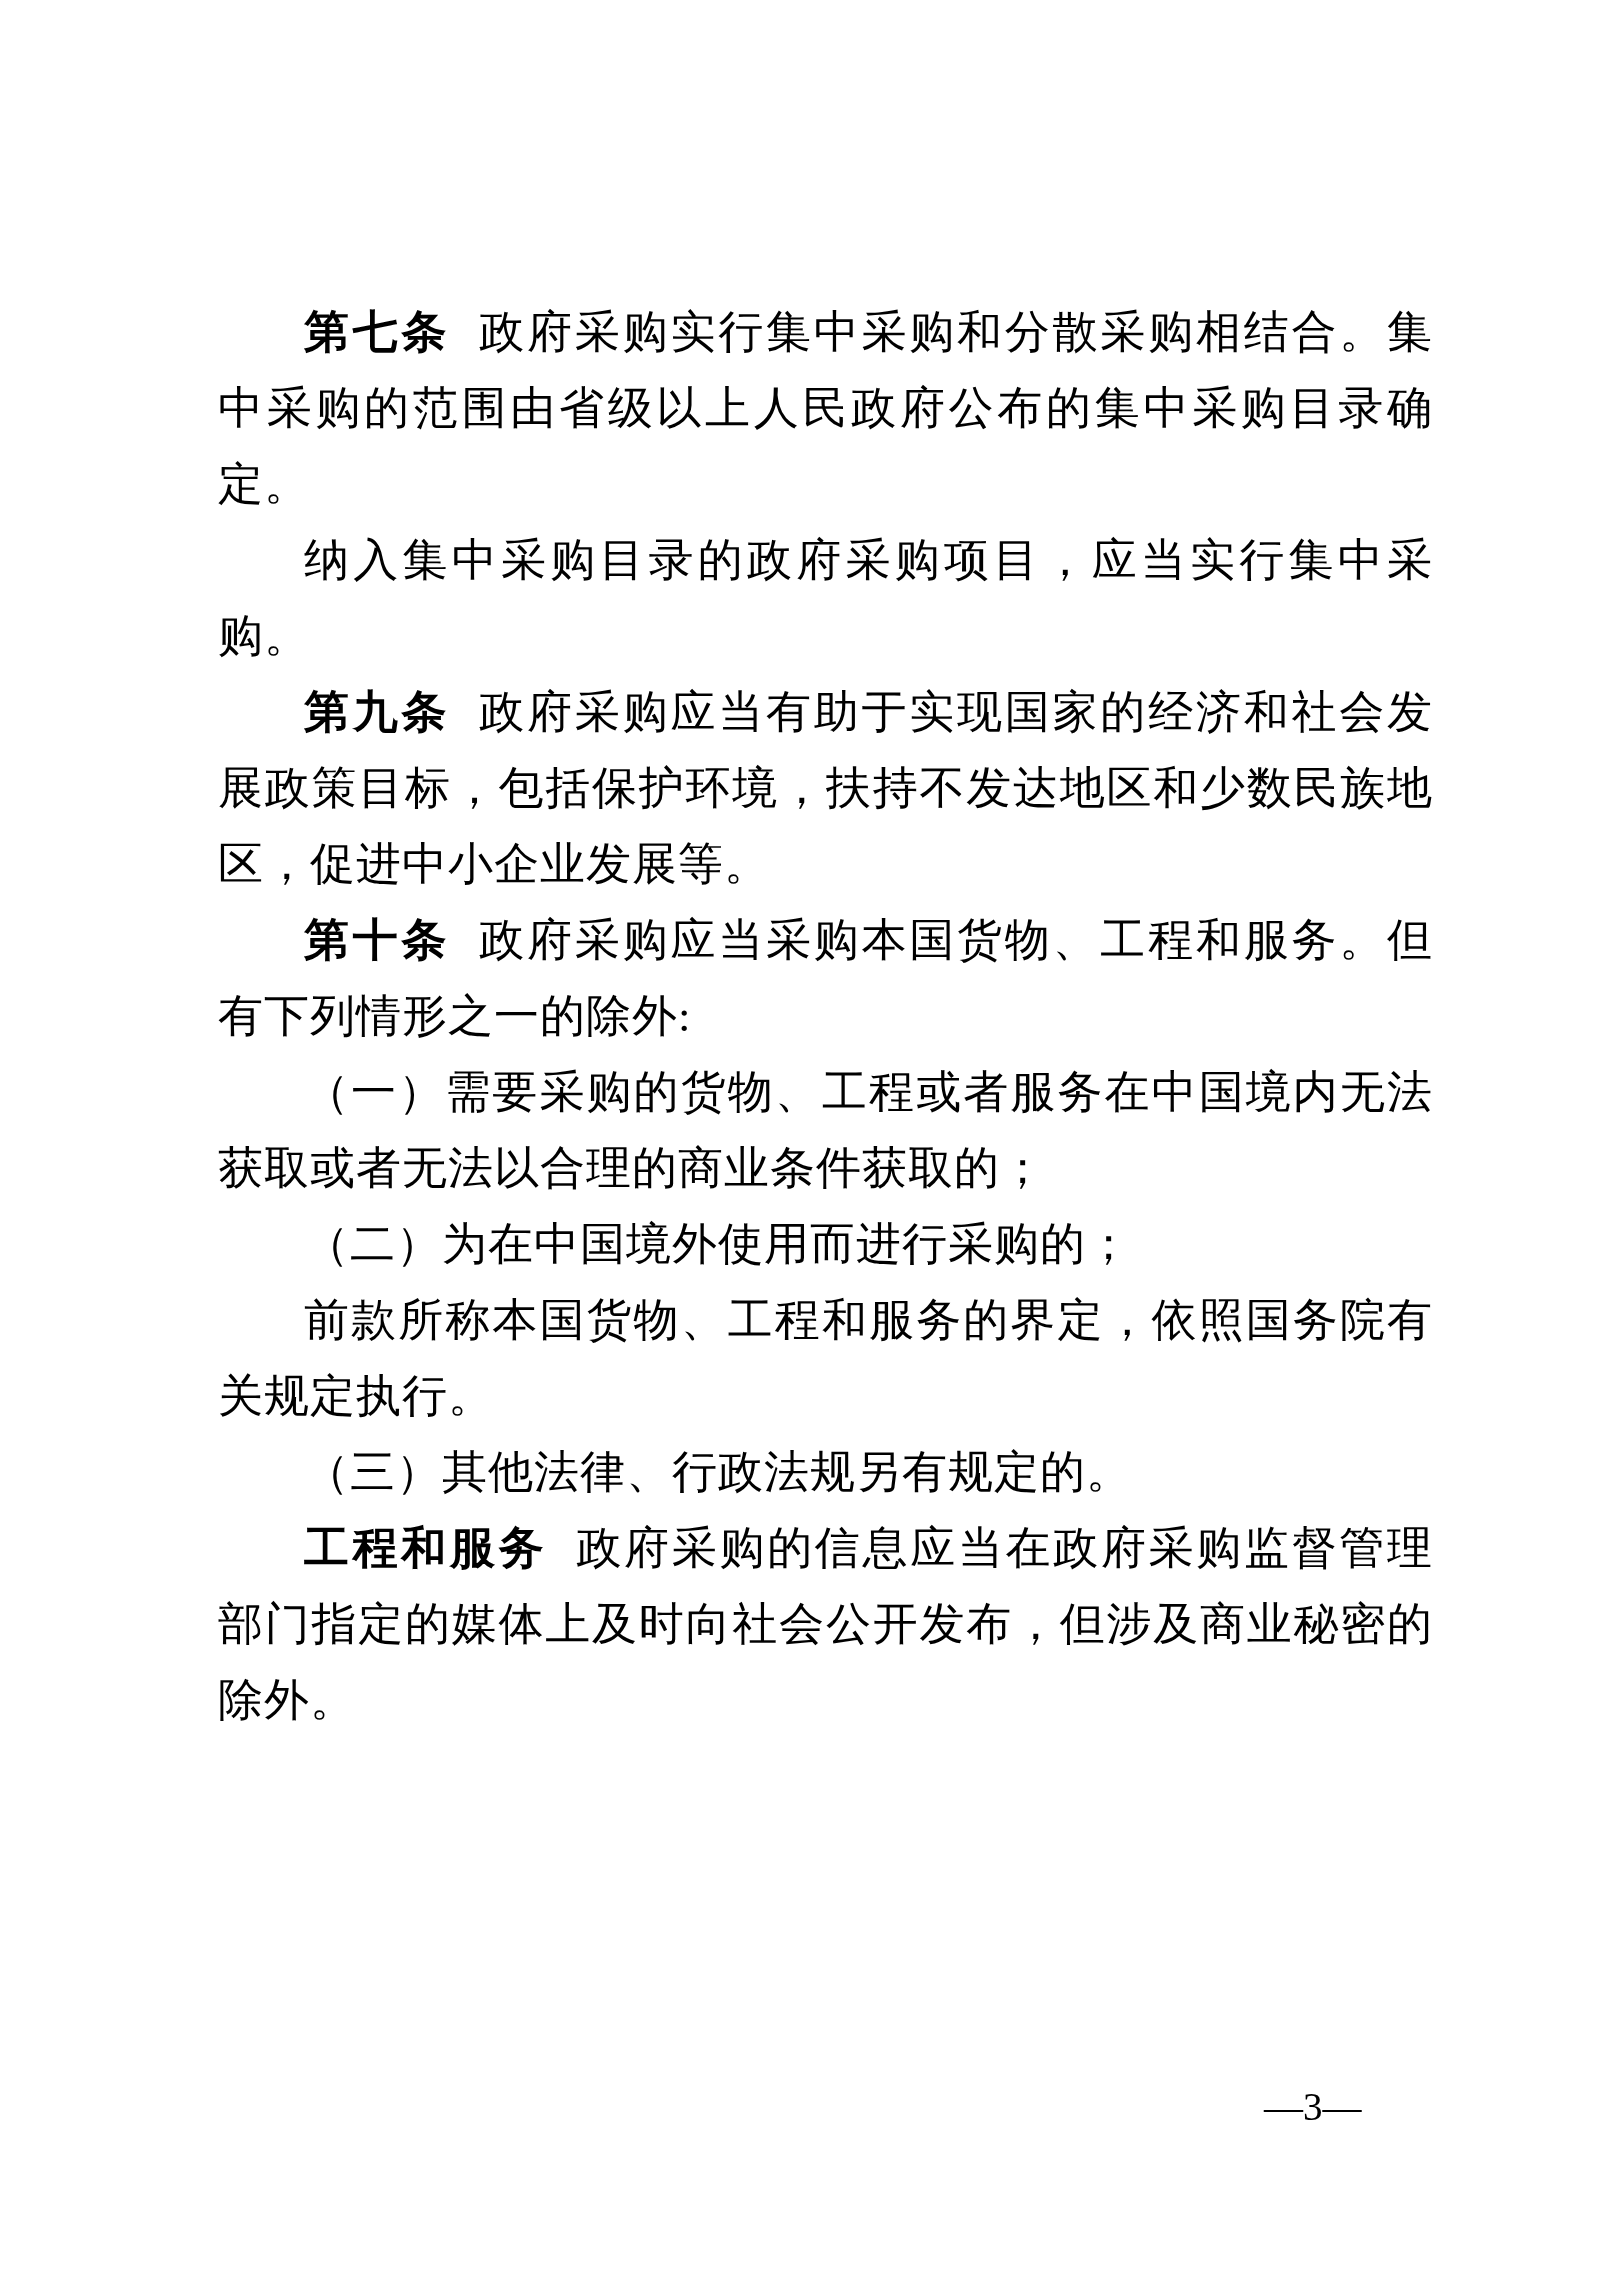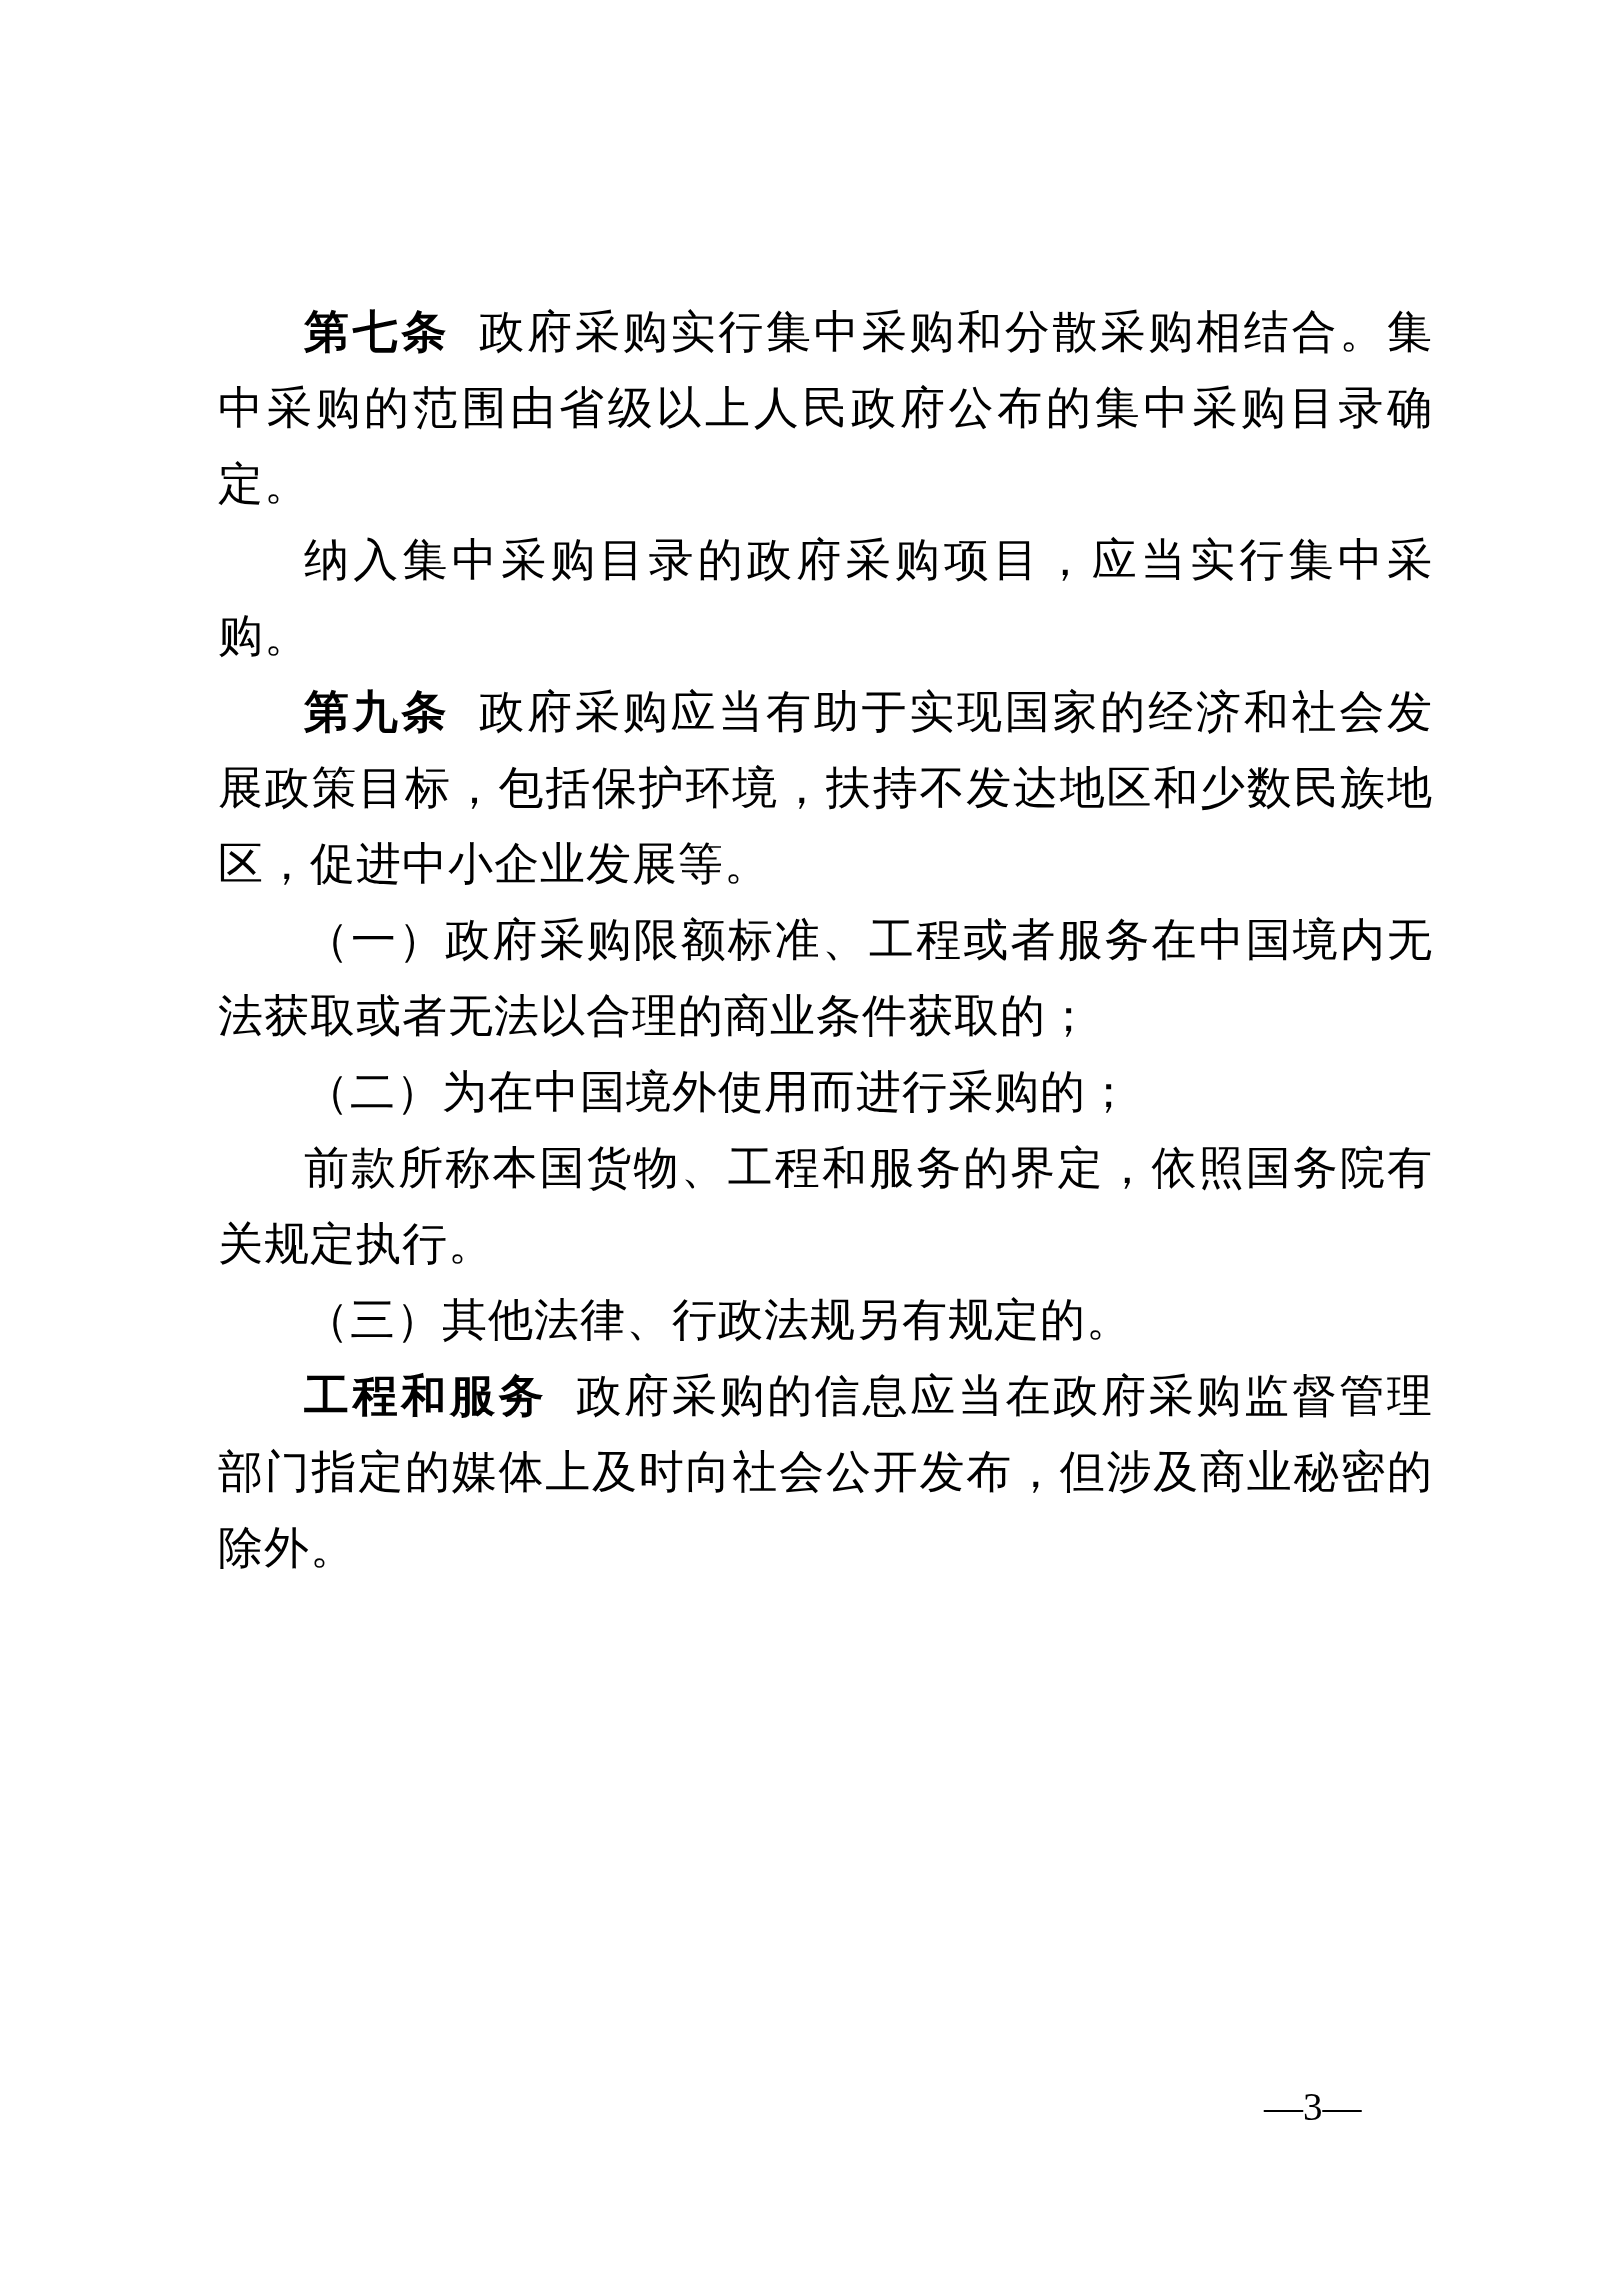--- a/index.html
+++ b/index.html
@@ -52,21 +52,22 @@
   }
 </style>
 </head>
 <body>
 
 <div class="page">
   <div class="body-text" id="document-body">
       <p class="para"><b class="art">第七条</b>政府采购实行集中采购和分散采购相结合。集中采购的范围由省级以上人民政府公布的集中采购目录确定。</p>
       <p class="para">纳入集中采购目录的政府采购项目，应当实行集中采购。</p>
       <p class="para"><b class="art">第九条</b>政府采购应当有助于实现国家的经济和社会发展政策目标，包括保护环境，扶持不发达地区和少数民族地区，促进中小企业发展等。</p>
-      <p class="para">（一）政府采购限额标准、工程或者服务在中国境内无法获取或者无法以合理的商业条件获取的；</p>
+      <p class="para"><b class="art">第十条</b>政府采购应当采购本国货物、工程和服务。但有下列情形之一的除外:</p>
+      <p class="para">（一）需要采购的货物、工程或者服务在中国境内无法获取或者无法以合理的商业条件获取的；</p>
       <p class="para">（二）为在中国境外使用而进行采购的；</p>
       <p class="para">前款所称本国货物、工程和服务的界定，依照国务院有关规定执行。</p>
       <p class="para">（三）其他法律、行政法规另有规定的。</p>
       <p class="para"><b class="art">工程和服务</b>政府采购的信息应当在政府采购监督管理部门指定的媒体上及时向社会公开发布，但涉及商业秘密的除外。</p>
     </div>
   <div class="page-number">—3—</div>
 </div>
 
 
 </body></html>

